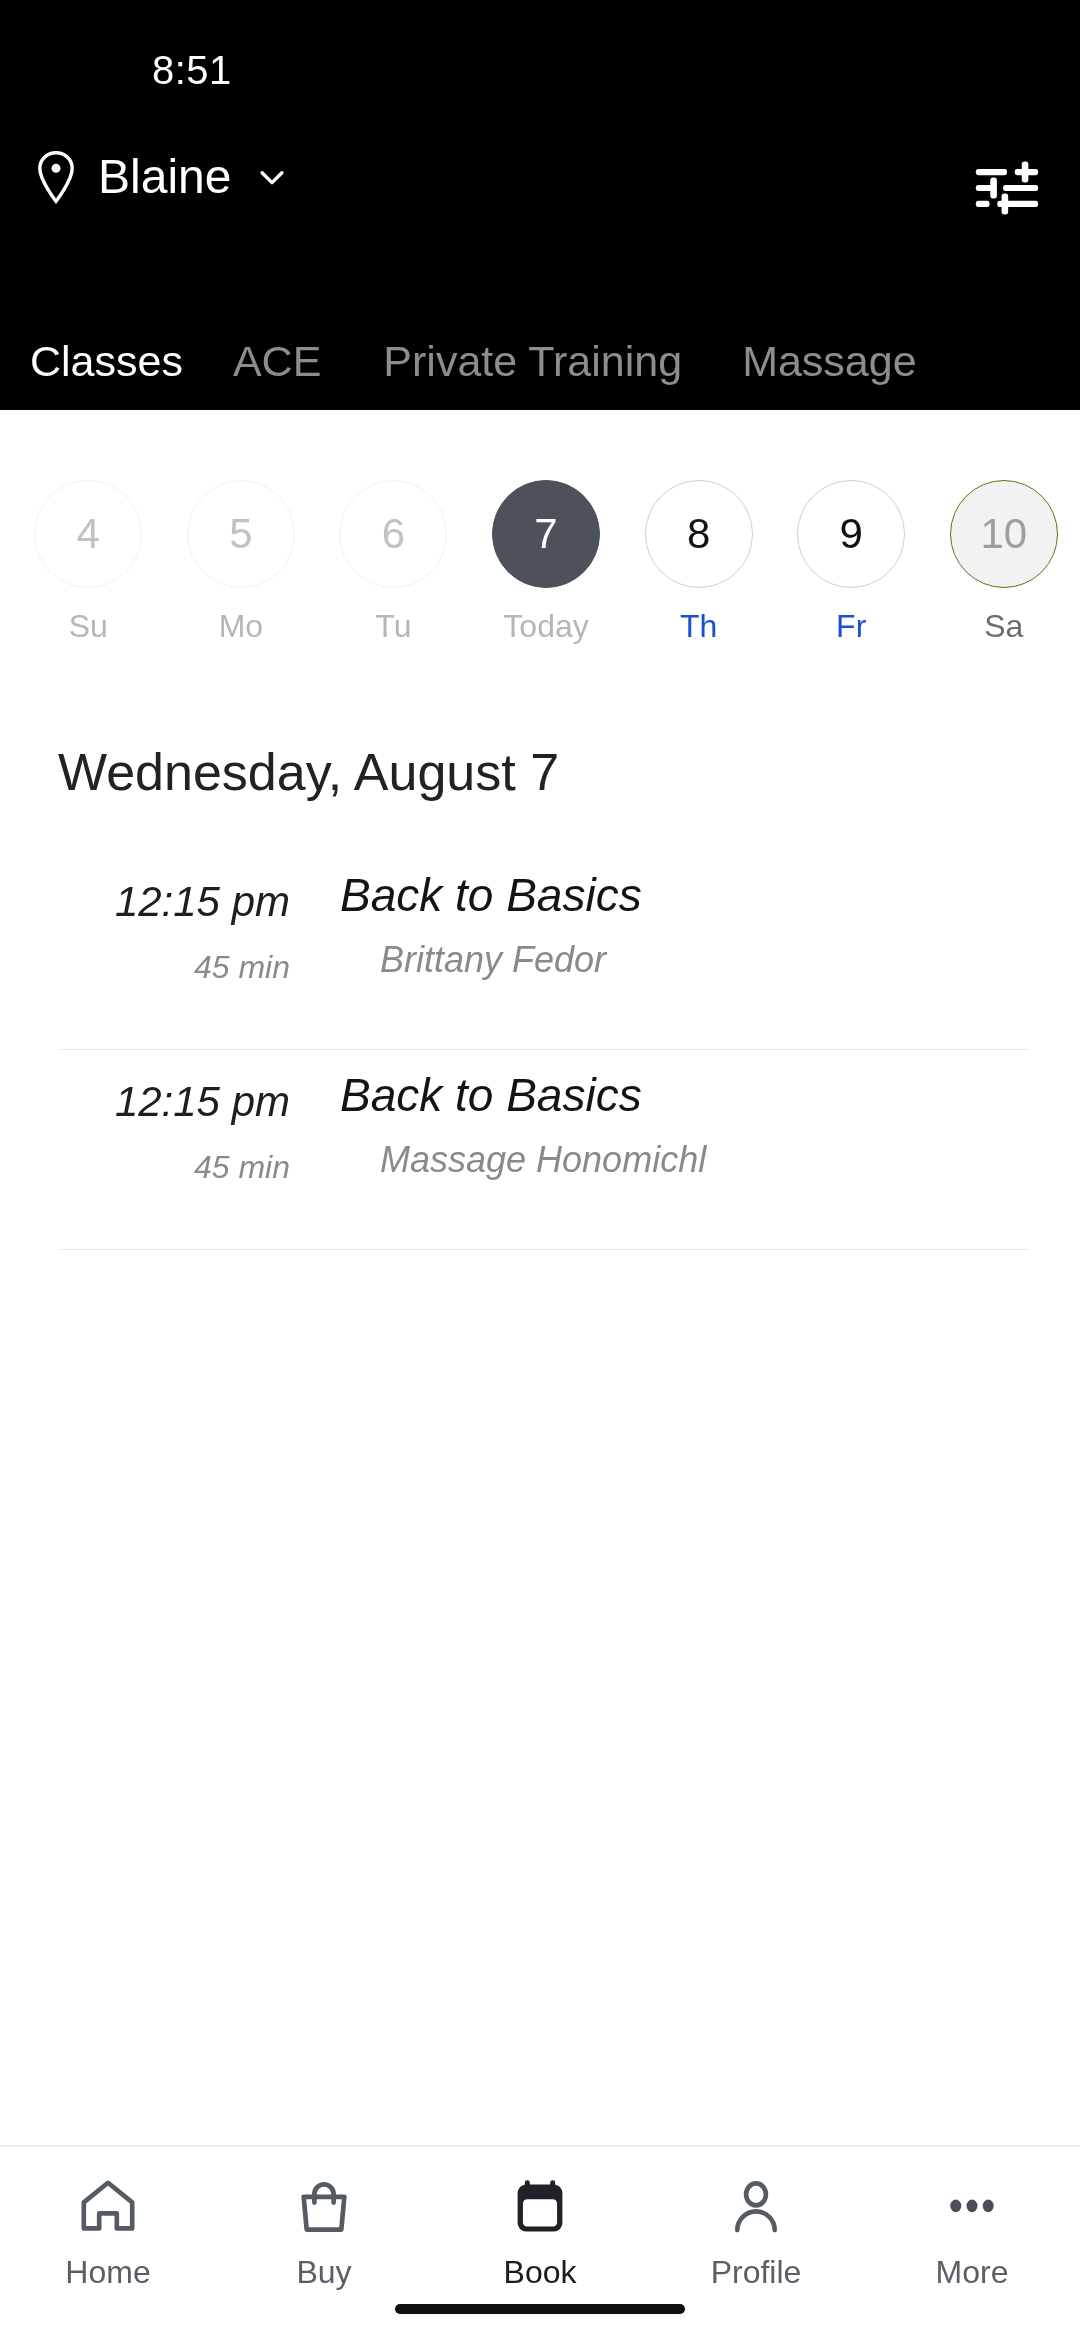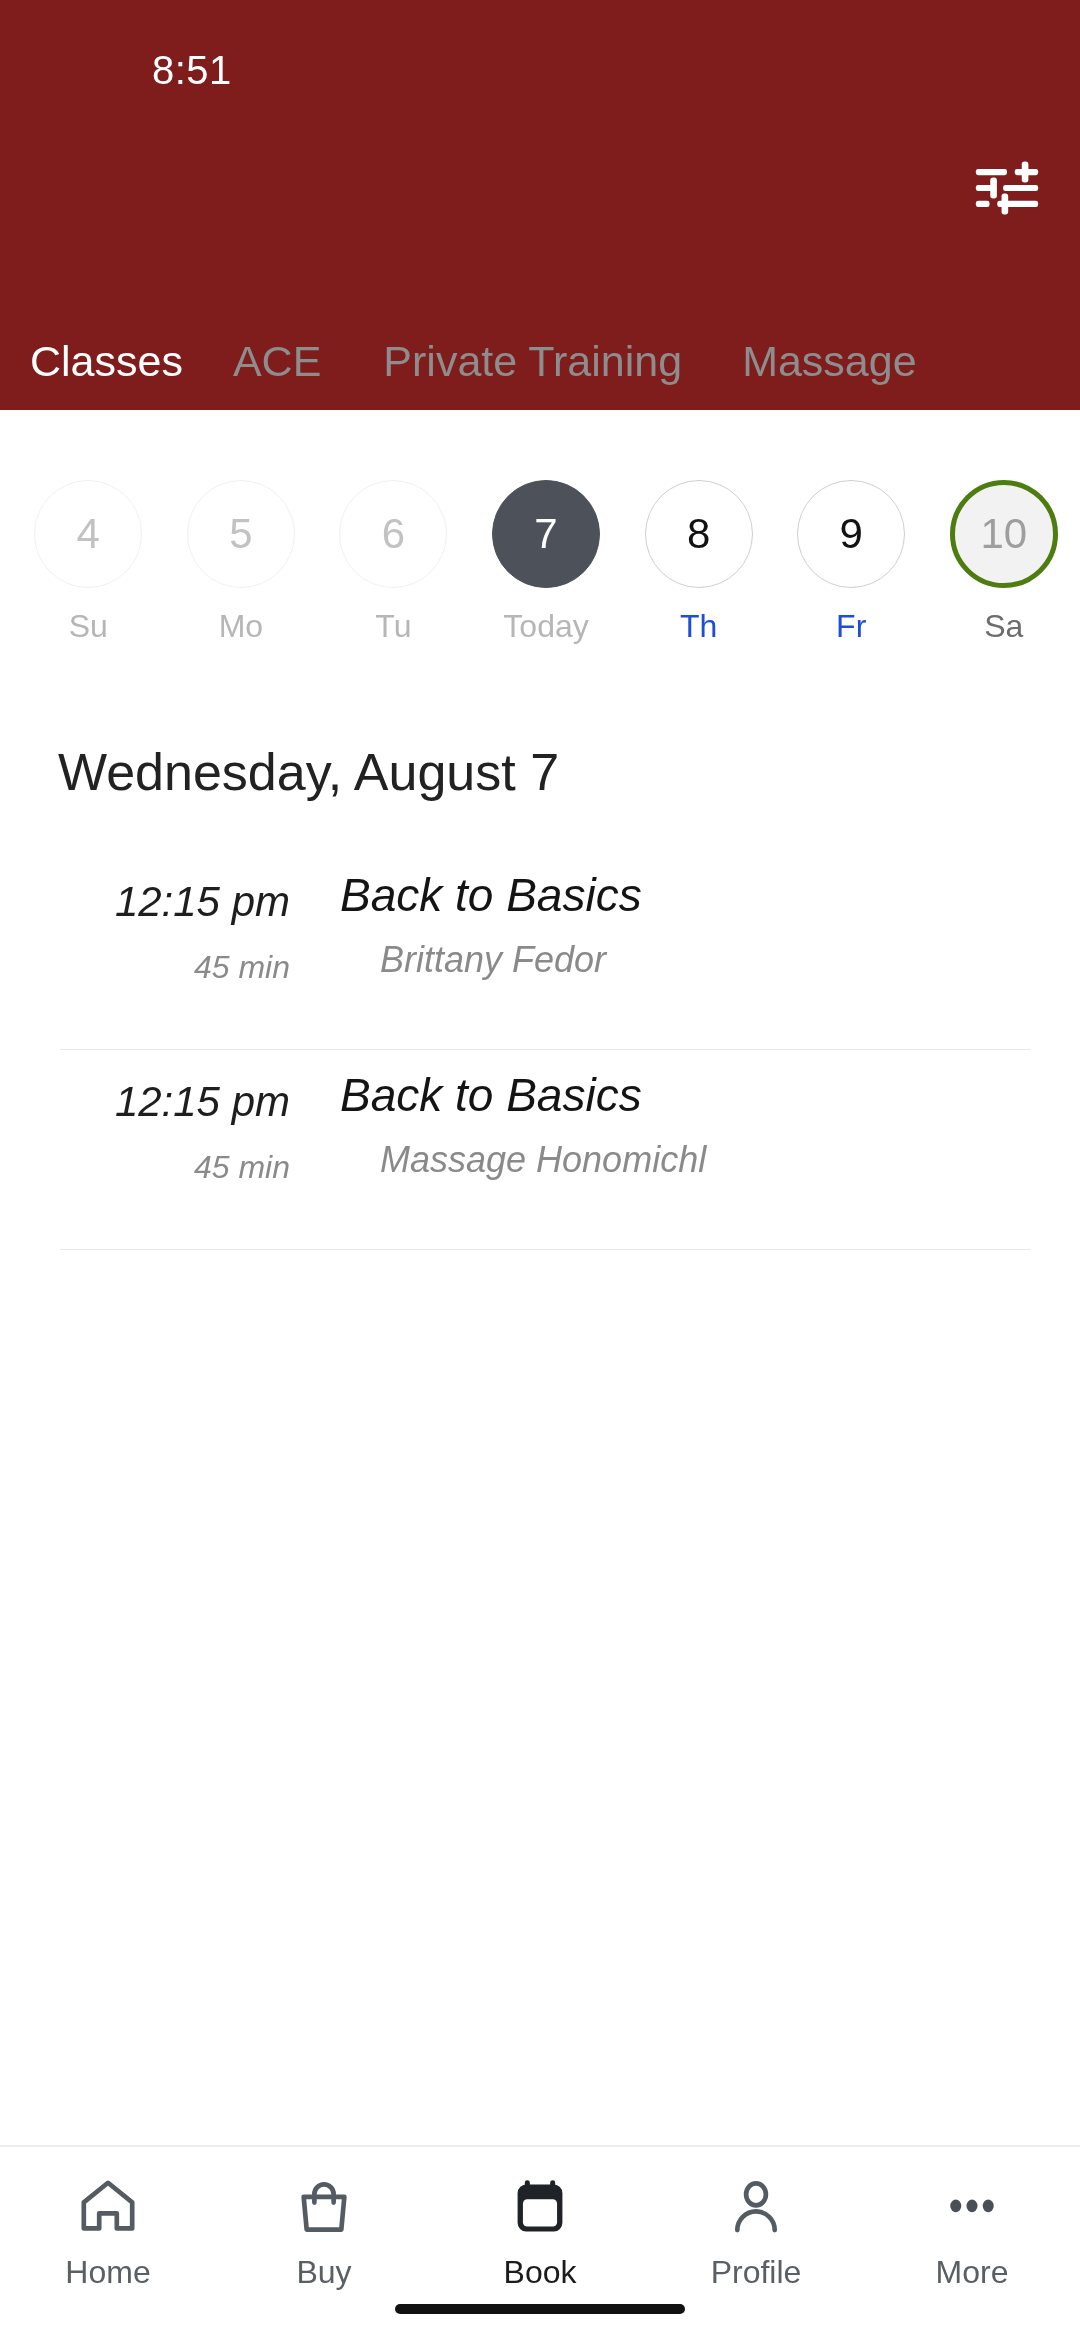--- a/index.html
+++ b/index.html
@@ -7,21 +7,21 @@
     width:1080px; height:2340px;
     background:#ffffff;
     font-family:"Liberation Sans", sans-serif;
     overflow:hidden;
   }
   #screen { position:relative; width:1080px; height:2340px; background:#ffffff; }
 
   
   .top-header {
     position:absolute; left:0; top:0; width:1080px; height:410px;
-    background:#7f1d1d;
+    background:#000000;
   }
   .status-bar {
     position:absolute; left:0; top:0; width:1080px; height:110px;
   }
   .status-time {
     position:absolute; left:152px; top:48px;
     font-size:40px; color:#ffffff; letter-spacing:0.5px;
     line-height:44px;
   }
 
@@ -75,21 +75,21 @@
   .day-circle.past {
     border:1px solid #f1f1f1; color:#c2c2c2; background:#ffffff;
   }
   .day-circle.selected {
     background:#4d525a; color:#ffffff; border:1px solid #4d525a;
   }
   .day-circle.future {
     border:1px solid #cfcfcf; color:#121212; background:#ffffff;
   }
   .day-circle.muted {
-    background:#f2f2f2; color:#9e9e9e; border:5px solid #4d7c0f;
+    background:#f2f2f2; color:#9e9e9e; border:1px solid #4d7c0f;
   }
   .day-label {
     margin-top:20px; font-size:32px; line-height:36px; color:#b6b6b6;
   }
   .day-label.dark { color:#6d6d6d; }
   .day-label.darker { color:#1d4ed8; }
 
   
   .date-title {
     position:absolute; left:58px; top:742px;
@@ -147,20 +147,34 @@
 <body>
 
 <div id="screen">
 
   <div class="top-header">
 
     <div class="status-bar">
       <div class="status-time">8:51</div>
     </div>
 
+    <div class="location-row">
+      <span class="pin-icon">
+        <svg viewBox="0 0 24 30" width="44" height="54">
+          <path d="M12 1.5c-5 0-9 3.9-9 8.8 0 6.6 9 18.2 9 18.2s9-11.6 9-18.2c0-4.9-4-8.8-9-8.8z" fill="none" stroke="#ffffff" stroke-width="1.9"></path>
+          <circle cx="12" cy="10.2" r="2.5" fill="#ffffff"></circle>
+        </svg>
+      </span>
+      <span class="location-name">Blaine</span>
+      <span class="chev-down">
+        <svg viewBox="0 0 24 24" width="34" height="34">
+          <path d="M5 9l7 7 7-7" fill="none" stroke="#ffffff" stroke-width="2.4" stroke-linecap="round" stroke-linejoin="round"></path>
+        </svg>
+      </span>
+    </div>
 
     <div class="filter-btn">
       <svg viewBox="0 0 36 30" width="70" height="60">
         <g fill="#ffffff">
           <rect x="2" y="5.2" width="16" height="3.2" rx="1.2"></rect>
           <rect x="22" y="5.2" width="12" height="3.2" rx="1.2"></rect>
           <rect x="25.6" y="1.4" width="3.4" height="10.8" rx="1.4"></rect>
 
           <rect x="2" y="13.4" width="10" height="3.2" rx="1.2"></rect>
           <rect x="16" y="13.4" width="18" height="3.2" rx="1.2"></rect>

